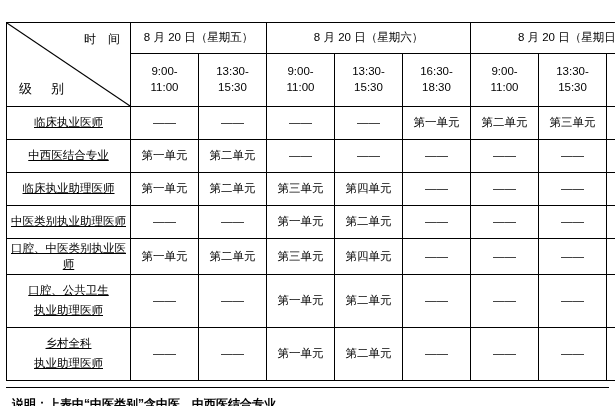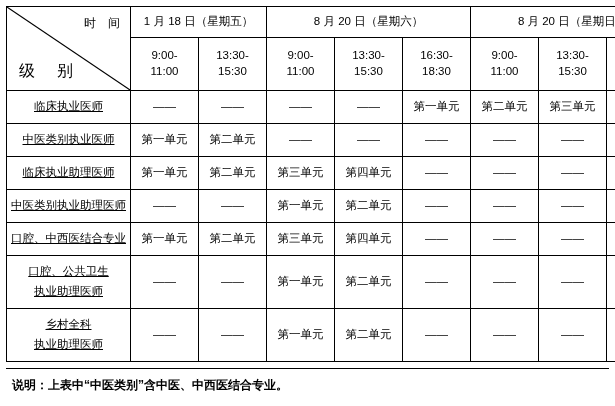--- a/index.html
+++ b/index.html
@@ -12,21 +12,21 @@
     color: #000000;
     width: 615px;
     height: 406px;
     overflow: hidden;
   }
   .page {
     position: relative;
     width: 615px;
     height: 406px;
     box-sizing: border-box;
-    padding: 6px 6px 0 6px;
+    padding: 22px 6px 0 6px;
   }
   table.sched {
     border-collapse: collapse;
     table-layout: fixed;
     width: 603px;
     border: 1.5px solid #000;
   }
   table.sched td {
     border: 1px solid #000;
     text-align: center;
@@ -78,21 +78,21 @@
   .corner .t-time {
     position: absolute;
     right: 10px;
     top: 8px;
     font-size: 12px;
   }
   .corner .t-level {
     position: absolute;
     left: 12px;
     bottom: 8px;
-    font-size: 16px;
+    font-size: 13px;
     letter-spacing: 3px;
   }
   .note {
     margin-top: 8px;
     font-size: 12px;
     font-weight: bold;
     padding-left: 6px;
     line-height: 1.4;
   }
   .sep {
@@ -124,21 +124,21 @@
     </colgroup>
     <tbody id="table-body">
         <tr>
           <td class="corner" rowspan="2">
             <svg class="diag" viewBox="0 0 124 74" preserveAspectRatio="none">
               <line x1="0" y1="0" x2="124" y2="74" stroke="#000" stroke-width="1"></line>
             </svg>
             <span class="t-time">时　间</span>
             <span class="t-level">级　别</span>
           </td>
-          <td class="dayhdr" colspan="2">1 月 18 日（星期五）</td>
+          <td class="dayhdr" colspan="2">8 月 20 日（星期五）</td>
           <td class="dayhdr" colspan="3">8 月 20 日（星期六）</td>
           <td class="dayhdr" colspan="3">8 月 20 日（星期日）</td>
         </tr>
         <tr>
           <td class="slot">9:00-<br>11:00</td>
           <td class="slot">13:30-<br>15:30</td>
           <td class="slot">9:00-<br>11:00</td>
           <td class="slot">13:30-<br>15:30</td>
           <td class="slot">16:30-<br>18:30</td>
           <td class="slot">9:00-<br>11:00</td>
@@ -150,21 +150,21 @@
           <td class="dash">——</td>
           <td class="dash">——</td>
           <td class="dash">——</td>
           <td class="dash">——</td>
           <td class="unit">第一单元</td>
           <td class="unit">第二单元</td>
           <td class="unit">第三单元</td>
           <td class="unit">第四单元</td>
         </tr>
         <tr>
-          <td class="rowlabel">中医类别执业医师</td>
+          <td class="rowlabel">中西医结合专业</td>
           <td class="unit">第一单元</td>
           <td class="unit">第二单元</td>
           <td class="dash">——</td>
           <td class="dash">——</td>
           <td class="dash">——</td>
           <td class="dash">——</td>
           <td class="dash">——</td>
           <td class="dash">——</td>
         </tr>
         <tr>
@@ -183,21 +183,21 @@
           <td class="dash">——</td>
           <td class="dash">——</td>
           <td class="unit">第一单元</td>
           <td class="unit">第二单元</td>
           <td class="dash">——</td>
           <td class="dash">——</td>
           <td class="dash">——</td>
           <td class="dash">——</td>
         </tr>
         <tr>
-          <td class="rowlabel">口腔、中西医结合专业</td>
+          <td class="rowlabel">口腔、中医类别执业医师</td>
           <td class="unit">第一单元</td>
           <td class="unit">第二单元</td>
           <td class="unit">第三单元</td>
           <td class="unit">第四单元</td>
           <td class="dash">——</td>
           <td class="dash">——</td>
           <td class="dash">——</td>
           <td class="dash">——</td>
         </tr>
         <tr>

